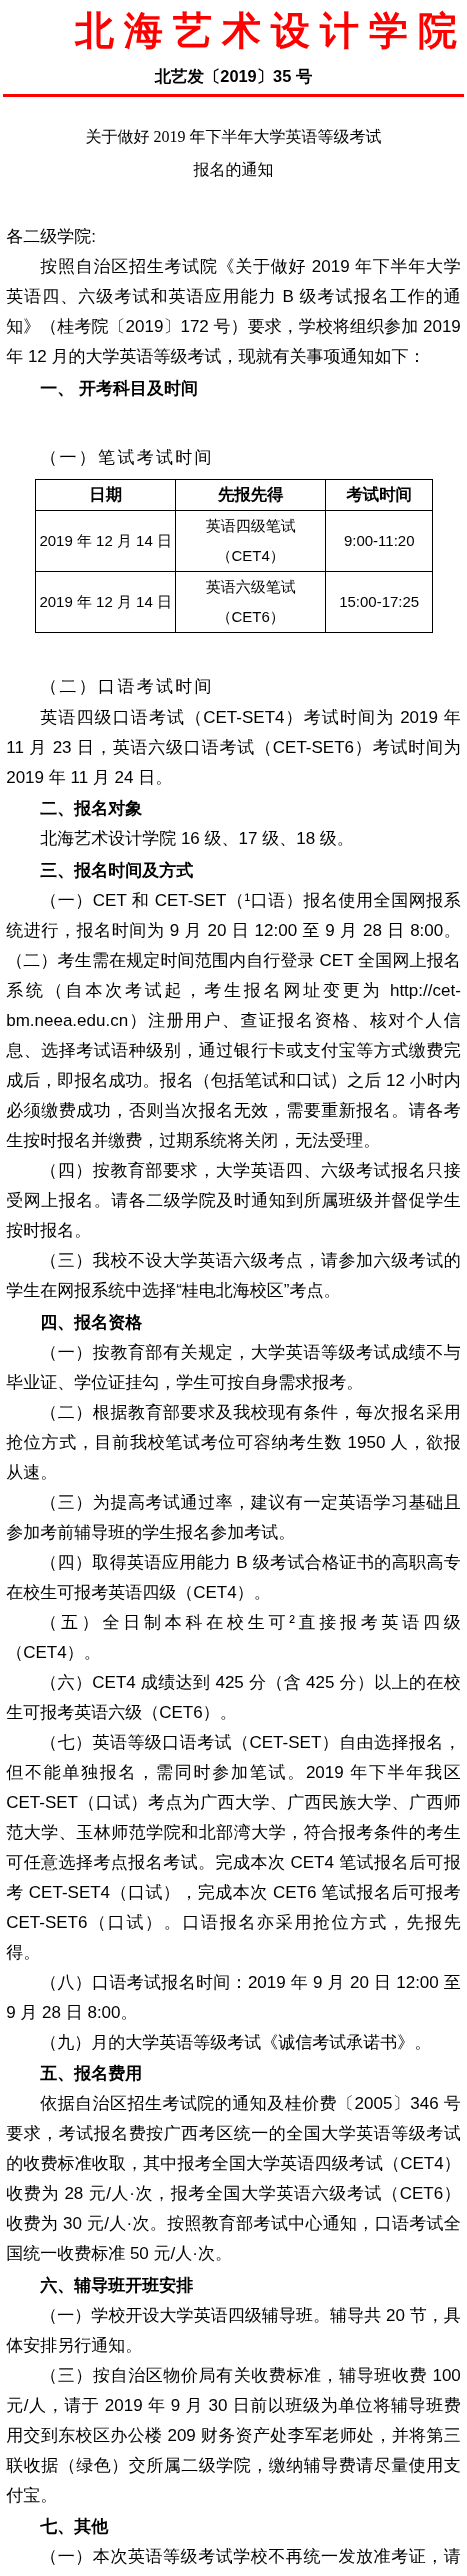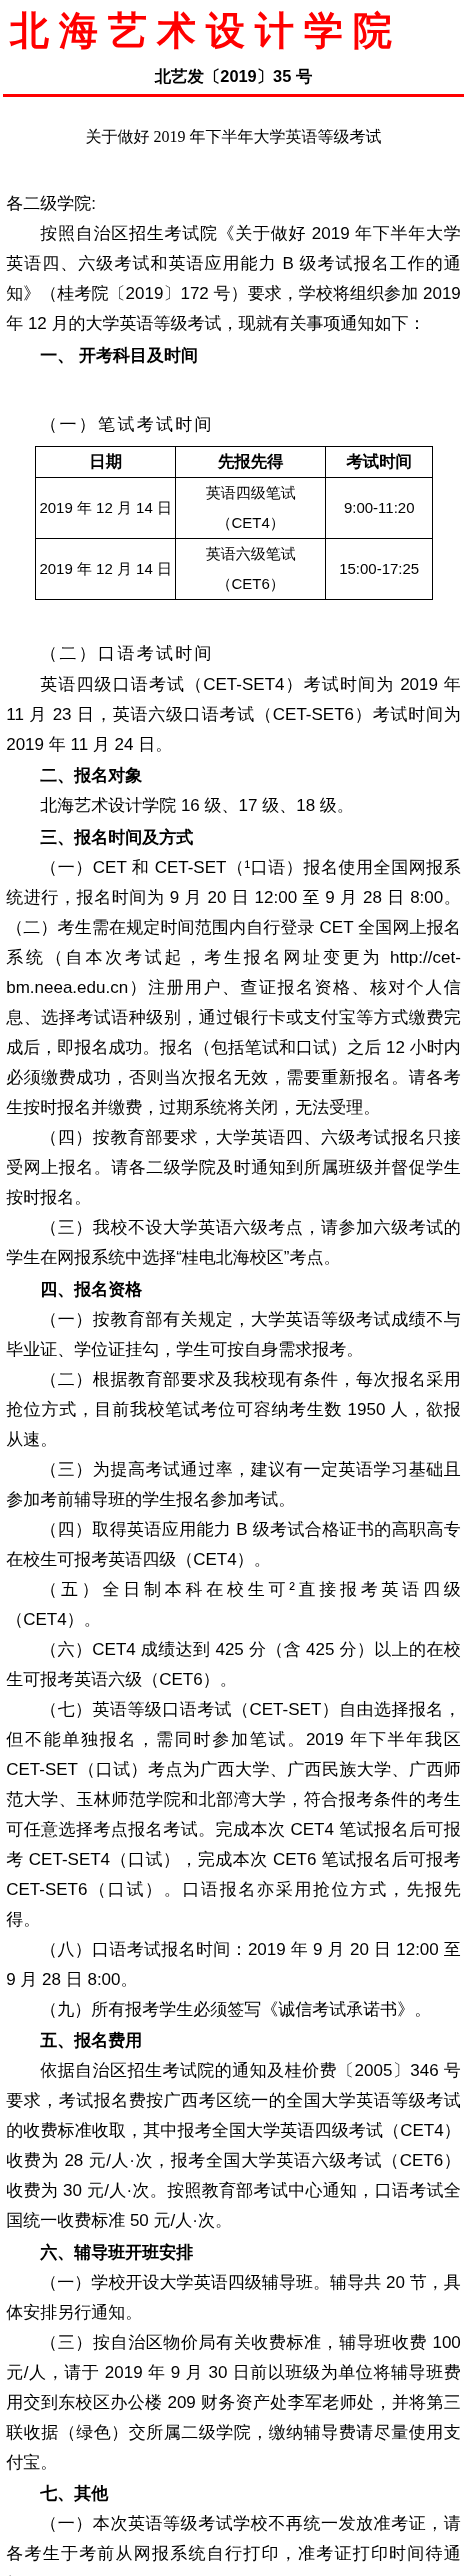--- a/index.html
+++ b/index.html
@@ -1,18 +1,18 @@
 <!DOCTYPE html>
 <html lang="zh" style="font-size:12.5px"><head>
 <meta charset="utf-8">
 <style>
   html,body{margin:0;padding:0;background:#ffffff;}
   body{width:467px;min-height:2576px;color:#000;font-family:"Liberation Sans",sans-serif;}
   .school{color:#ff0000;font-family:"Liberation Serif",serif;font-weight:700;
-          font-size:39px;line-height:50px;text-align:left;letter-spacing:10px;
+          font-size:39px;line-height:50px;text-align:right;letter-spacing:10px;
           padding-left:10px;margin-top:6.2px;}
   .docnum{font-size:16.4px;font-weight:600;text-align:center;margin-top:10px;line-height:20px;}
   .rule{height:3.1px;background:#ff0000;margin:7.8px 3.1px 0 3.1px;}
   .doctitle{font-family:"Liberation Serif",serif;font-size:16px;font-weight:400;
             text-align:center;line-height:33px;margin-top:23.4px;}
   .doc{padding:0 6.2px;font-size:17px;line-height:30px;text-align:justify;margin-top:36px;}
   .doc p{margin:0;text-indent:2em;}
   .doc p.salut{text-indent:0;}
   .doc p.h{font-weight:700;margin-top:1.6px;}
   .doc p.k{font-family:Liberation Mono, monospace;letter-spacing:2.3px;margin-top:40px;}
@@ -23,20 +23,21 @@
 </style>
 </head>
 <body>
 
 <div class="school">北海艺术设计学院</div>
 <div class="docnum">北艺发〔2019〕35 号</div>
 <div class="rule"></div>
 
 <div class="doctitle">
   <div>关于做好 2019 年下半年大学英语等级考试</div>
+  <div>报名的通知</div>
 </div>
 
 <div class="doc">
   <p class="salut">各二级学院:</p>
   <p>按照自治区招生考试院《关于做好 2019 年下半年大学英语四、六级考试和英语应用能力 B 级考试报名工作的通知》（桂考院〔2019〕172 号）要求，学校将组织参加 2019 年 12 月的大学英语等级考试，现就有关事项通知如下：</p>
 
   <p class="h">一、 开考科目及时间</p>
   <p class="k">（一）笔试考试时间</p>
 
   <table class="exam">
@@ -77,21 +78,21 @@
 
   <p class="h">四、报名资格</p>
   <p>（一）按教育部有关规定，大学英语等级考试成绩不与毕业证、学位证挂勾，学生可按自身需求报考。</p>
   <p>（二）根据教育部要求及我校现有条件，每次报名采用抢位方式，目前我校笔试考位可容纳考生数 1950 人，欲报从速。</p>
   <p>（三）为提高考试通过率，建议有一定英语学习基础且参加考前辅导班的学生报名参加考试。</p>
   <p>（四）取得英语应用能力 B 级考试合格证书的高职高专在校生可报考英语四级（CET4）。</p>
   <p>（五）全日制本科在校生可²直接报考英语四级（CET4）。</p>
   <p>（六）CET4 成绩达到 425 分（含 425 分）以上的在校生可报考英语六级（CET6）。</p>
   <p>（七）英语等级口语考试（CET-SET）自由选择报名，但不能单独报名，需同时参加笔试。2019 年下半年我区 CET-SET（口试）考点为广西大学、广西民族大学、广西师范大学、玉林师范学院和北部湾大学，符合报考条件的考生可任意选择考点报名考试。完成本次 CET4 笔试报名后可报考 CET-SET4（口试），完成本次 CET6 笔试报名后可报考 CET-SET6（口试）。口语报名亦采用抢位方式，先报先得。</p>
   <p>（八）口语考试报名时间：2019 年 9 月 20 日 12:00 至 9 月 28 日 8:00。</p>
-  <p>（九）所有报考学生必须签写《诚信考试承诺书》。</p>
+  <p>（九）月的大学英语等级考试《诚信考试承诺书》。</p>
 
   <p class="h">五、报名费用</p>
   <p>依据自治区招生考试院的通知及桂价费〔2005〕346 号要求，考试报名费按广西考区统一的全国大学英语等级考试的收费标准收取，其中报考全国大学英语四级考试（CET4）收费为 28 元/人·次，报考全国大学英语六级考试（CET6）收费为 30 元/人·次。按照教育部考试中心通知，口语考试全国统一收费标准 50 元/人·次。</p>
 
   <p class="h">六、辅导班开班安排</p>
   <p>（一）学校开设大学英语四级辅导班。辅导共 20 节，具体安排另行通知。</p>
   <p>（三）按自治区物价局有关收费标准，辅导班收费 100 元/人，请于 2019 年 9 月 30 日前以班级为单位将辅导班费用交到东校区办公楼 209 财务资产处李军老师处，并将第三联收据（绿色）交所属二级学院，缴纳辅导费请尽量使用支付宝。</p>
 
   <p class="h">七、其他</p>
   <p>（一）本次英语等级考试学校不再统一发放准考证，请各考生于考前从网报系统自行打印，准考证打印时间待通知。</p>

